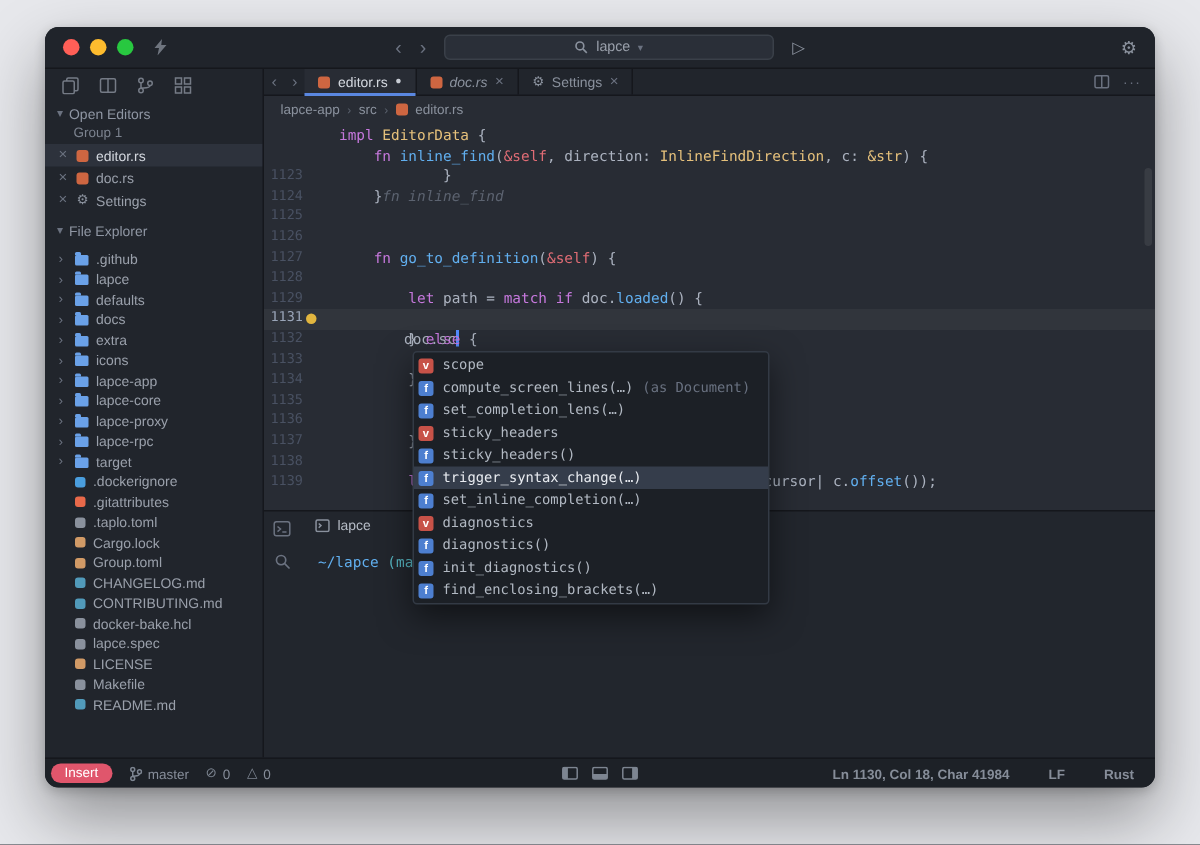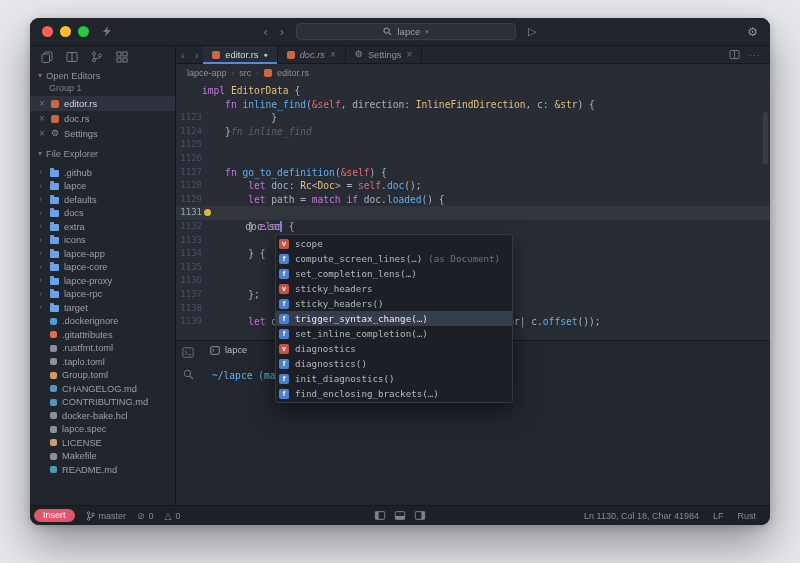--- a/index.html
+++ b/index.html
@@ -59,21 +59,21 @@
 
   .breadcrumb { height:18px; display:flex; align-items:center; gap:5px; padding:0 11px; font-size:9px; color:#8a919d; flex:none; }
   .crumb-sep { color:#5b626e; font-size:8px; }
 
   
   .code { flex:1; position:relative; font-family:"DejaVu Sans Mono",monospace; font-size:9.6px; line-height:13.6px; padding-top:2px; overflow:hidden; }
   .cl { display:flex; height:13.6px; position:relative; }
   .cl.current { background:rgba(255,255,255,.045);flex-direction:column; }
   .gut { width:26px; text-align:right; color:#495162; font-size:9px; flex:none; }
   .cl.current .gut { color:#9aa5b8; }
-  .ctx { white-space:pre; margin-left:0; }
+  .ctx { white-space:pre; margin-left:24px; }
   .tk-kw { color:#c678dd; } .tk-ty { color:#e5c07b; } .tk-fn { color:#61afef; }
   .tk-var { color:#e06c75; } .tk-p { color:#abb2bf; } .tk-dim { color:#5c6370; font-style:italic; }
   .caret { display:inline-block; width:2px; height:11px; background:#528bff; vertical-align:-2px; }
   .bulb { position:absolute; left:28px; top:3px; width:7px; height:7px; border-radius:50%; background:#e2b63f; }
   .vscroll { position:absolute; right:2px; top:30px; width:5px; height:52px; border-radius:3px; background:rgba(255,255,255,.08); }
 
   
   .popup { position:absolute; left:99px; top:188px; width:238px; background:#1c2026; border:1px solid #333a45; border-radius:3px;
            box-shadow:0 8px 22px rgba(0,0,0,.5); z-index:6; padding:1px 0; font-family:"DejaVu Sans Mono",monospace; font-size:9.2px; }
   .pop-row { display:flex; align-items:center; gap:6px; height:15px; padding:0 6px 0 3px; color:#b2b9c3; white-space:nowrap; overflow:hidden; }
@@ -89,21 +89,21 @@
   .panel-tab { display:flex; align-items:center; gap:5px; padding:0 10px; height:100%; }
   .term { flex:1; padding:11px 12px; font-family:"DejaVu Sans Mono",monospace; font-size:9.6px; white-space:pre; }
 
   
   .statusbar { height:20px; background:#1d2127; border-top:1px solid #15171c; display:flex; align-items:center; font-size:9px;
                color:#868d99; position:relative; gap:11px; padding:0 10px 0 4px; }
   .mode-badge { color:#fff; border-radius:8px; padding:1.5px 9px; font-size:9px; line-height:1.1; }
   .sb-group { display:flex; align-items:center; gap:4px; }
   .sb-glyph { font-size:9px; color:#7d8591; }
   .sb-center { position:absolute; left:50%; transform:translateX(-50%); display:flex; gap:9px; align-items:center; }
-  .sb-right { margin-left:auto; display:flex; gap:14px; align-items:center; padding-right:4px; }
+  .sb-right { margin-left:auto; display:flex; gap:26px; align-items:center; padding-right:4px;font-weight:bold; }
   svg { display:block; }
 </style>
 </head>
 <body>
 
 <div class="desktop">
   <div class="window">
 
     <div class="titlebar">
       <span class="tl" style="background: rgb(255, 95, 87);"></span>
@@ -255,26 +255,26 @@
               <span class="tree-label">.dockerignore</span>
             </div>
             <div class="tree-row">
               <span class="tree-chevron"></span>
               <span class="file-ic" style="background: rgb(232, 105, 74);"></span>
               <span class="tree-label">.gitattributes</span>
             </div>
             <div class="tree-row">
               <span class="tree-chevron"></span>
               <span class="file-ic" style="background: rgb(138, 145, 157);"></span>
-              <span class="tree-label">.rustfmt.toml</span>
-            </div>
-            <div class="tree-row">
-              <span class="tree-chevron"></span>
-              <span class="file-ic" style="background: rgb(138, 145, 157);"></span>
               <span class="tree-label">.taplo.toml</span>
+            </div>
+            <div class="tree-row">
+              <span class="tree-chevron"></span>
+              <span class="file-ic" style="background: rgb(209, 154, 102);"></span>
+              <span class="tree-label">Cargo.lock</span>
             </div>
             <div class="tree-row">
               <span class="tree-chevron"></span>
               <span class="file-ic" style="background: rgb(209, 154, 102);"></span>
               <span class="tree-label">Group.toml</span>
             </div>
             <div class="tree-row">
               <span class="tree-chevron"></span>
               <span class="file-ic" style="background: rgb(81, 154, 186);"></span>
               <span class="tree-label">CHANGELOG.md</span>
@@ -379,21 +379,20 @@
               <div class="cl">
                 <span class="gut">1126</span>
                 <span class="ctx"></span>
               </div>
               <div class="cl">
                 <span class="gut">1127</span>
                 <span class="ctx"><span class="tk-p">    </span><span class="tk-kw">fn</span><span class="tk-p"> </span><span class="tk-fn">go_to_definition</span><span class="tk-p">(</span><span class="tk-var">&amp;self</span><span class="tk-p">) {</span></span>
               </div>
               <div class="cl">
                 <span class="gut">1128</span>
-                <span class="ctx"><span class="tk-p">        </span><span class="tk-kw">let</span><span class="tk-p"> doc: </span><span class="tk-ty">Rc</span><span class="tk-p">&lt;</span><span class="tk-ty">Doc</span><span class="tk-p">&gt; = </span><span class="tk-var">self</span><span class="tk-p">.</span><span class="tk-fn">doc</span><span class="tk-p">();</span></span>
               </div>
               <div class="cl">
                 <span class="gut">1129</span>
                 <span class="ctx"><span class="tk-p">        </span><span class="tk-kw">let</span><span class="tk-p"> path = </span><span class="tk-kw">match</span><span class="tk-p"> </span><span class="tk-kw">if</span><span class="tk-p"> doc.</span><span class="tk-fn">loaded</span><span class="tk-p">() {</span></span>
               </div>
               <div class="cl current">
                 <span class="bulb"></span>
                 <span class="gut">1131</span>
                 <span class="ctx"><span class="tk-p">            doc.sc</span><span class="caret"></span></span>
               </div>

